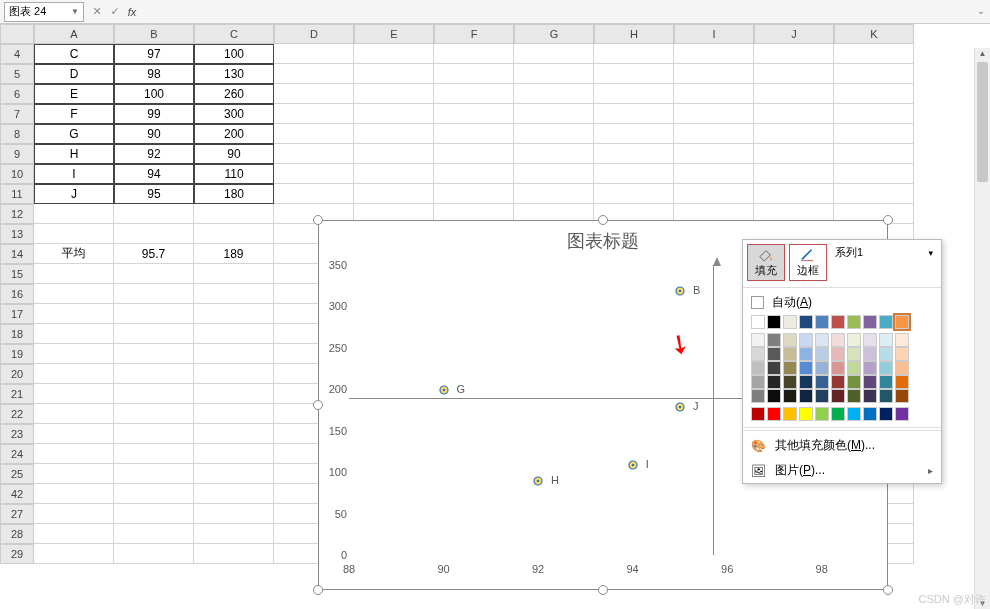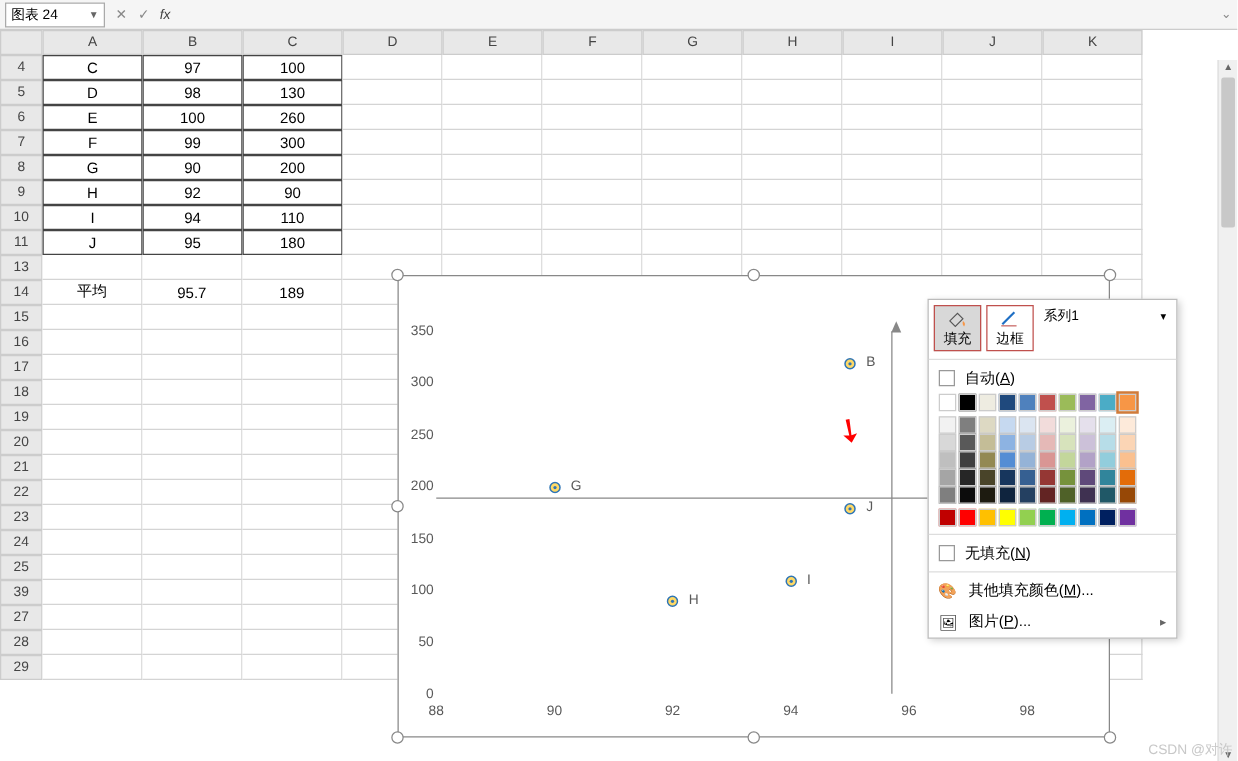--- a/index.html
+++ b/index.html
@@ -206,20 +206,34 @@
           <div class="cell" style="width: 80px;"></div>
           <div class="cell" style="width: 80px;"></div>
           <div class="cell" style="width: 80px;"></div>
           <div class="cell" style="width: 80px;"></div>
           <div class="cell" style="width: 80px;"></div>
           <div class="cell" style="width: 80px;"></div>
           <div class="cell" style="width: 80px;"></div>
           <div class="cell" style="width: 80px;"></div>
         </div>
         <div class="row">
+          <div class="rowhdr">12</div>
+          <div class="cell" style="width: 80px;"></div>
+          <div class="cell" style="width: 80px;"></div>
+          <div class="cell" style="width: 80px;"></div>
+          <div class="cell" style="width: 80px;"></div>
+          <div class="cell" style="width: 80px;"></div>
+          <div class="cell" style="width: 80px;"></div>
+          <div class="cell" style="width: 80px;"></div>
+          <div class="cell" style="width: 80px;"></div>
+          <div class="cell" style="width: 80px;"></div>
+          <div class="cell" style="width: 80px;"></div>
+          <div class="cell" style="width: 80px;"></div>
+        </div>
+        <div class="row">
           <div class="rowhdr">13</div>
           <div class="cell" style="width: 80px;"></div>
           <div class="cell" style="width: 80px;"></div>
           <div class="cell" style="width: 80px;"></div>
           <div class="cell" style="width: 80px;"></div>
           <div class="cell" style="width: 80px;"></div>
           <div class="cell" style="width: 80px;"></div>
           <div class="cell" style="width: 80px;"></div>
           <div class="cell" style="width: 80px;"></div>
           <div class="cell" style="width: 80px;"></div>
@@ -388,21 +402,21 @@
           <div class="cell" style="width: 80px;"></div>
           <div class="cell" style="width: 80px;"></div>
           <div class="cell" style="width: 80px;"></div>
           <div class="cell" style="width: 80px;"></div>
           <div class="cell" style="width: 80px;"></div>
           <div class="cell" style="width: 80px;"></div>
           <div class="cell" style="width: 80px;"></div>
           <div class="cell" style="width: 80px;"></div>
         </div>
         <div class="row">
-          <div class="rowhdr">39</div>
+          <div class="rowhdr">42</div>
           <div class="cell" style="width: 80px;"></div>
           <div class="cell" style="width: 80px;"></div>
           <div class="cell" style="width: 80px;"></div>
           <div class="cell" style="width: 80px;"></div>
           <div class="cell" style="width: 80px;"></div>
           <div class="cell" style="width: 80px;"></div>
           <div class="cell" style="width: 80px;"></div>
           <div class="cell" style="width: 80px;"></div>
           <div class="cell" style="width: 80px;"></div>
           <div class="cell" style="width: 80px;"></div>
@@ -455,20 +469,21 @@
 
   <div class="chart-obj">
     <div class="handle h-tl"></div>
     <div class="handle h-tm"></div>
     <div class="handle h-tr"></div>
     <div class="handle h-ml"></div>
     <div class="handle h-mr"></div>
     <div class="handle h-bl"></div>
     <div class="handle h-bm"></div>
     <div class="handle h-br"></div>
+    <div class="chart-title">图表标题</div>
     <div class="plot" id="plot" style="width: 520px; height: 290px;">
         <div class="axis-tick-y" style="top: 290px;">0</div>
         <div class="axis-tick-y" style="top: 248.571px;">50</div>
         <div class="axis-tick-y" style="top: 207.143px;">100</div>
         <div class="axis-tick-y" style="top: 165.714px;">150</div>
         <div class="axis-tick-y" style="top: 124.286px;">200</div>
         <div class="axis-tick-y" style="top: 82.8571px;">250</div>
         <div class="axis-tick-y" style="top: 41.4286px;">300</div>
         <div class="axis-tick-y" style="top: 0px;">350</div>
         <div class="axis-tick-x" style="left: 0px;">88</div>
@@ -631,24 +646,20 @@
         <div class="sw" style="background: rgb(255, 192, 0);"></div>
         <div class="sw" style="background: rgb(255, 255, 0);"></div>
         <div class="sw" style="background: rgb(146, 208, 80);"></div>
         <div class="sw" style="background: rgb(0, 176, 80);"></div>
         <div class="sw" style="background: rgb(0, 176, 240);"></div>
         <div class="sw" style="background: rgb(0, 112, 192);"></div>
         <div class="sw" style="background: rgb(0, 32, 96);"></div>
         <div class="sw" style="background: rgb(112, 48, 160);"></div>
       </div>
     <div class="sp-sep"></div>
-    <div class="sp-item">
-      <span class="checkbox"></span>
-      <span><span>无填充(</span><span class="under">N</span><span>)</span></span>
-    </div>
     <div class="sp-sep"></div>
     <div class="sp-item">
       <span style="width:16px">🎨</span>
       <span><span>其他填充颜色(</span><span class="under">M</span><span>)...</span></span>
     </div>
     <div class="sp-item">
       <span style="width:16px">🖼</span>
       <span><span>图片(</span><span class="under">P</span><span>)...</span></span>
       <span class="expand-arrow">▸</span>
     </div>

